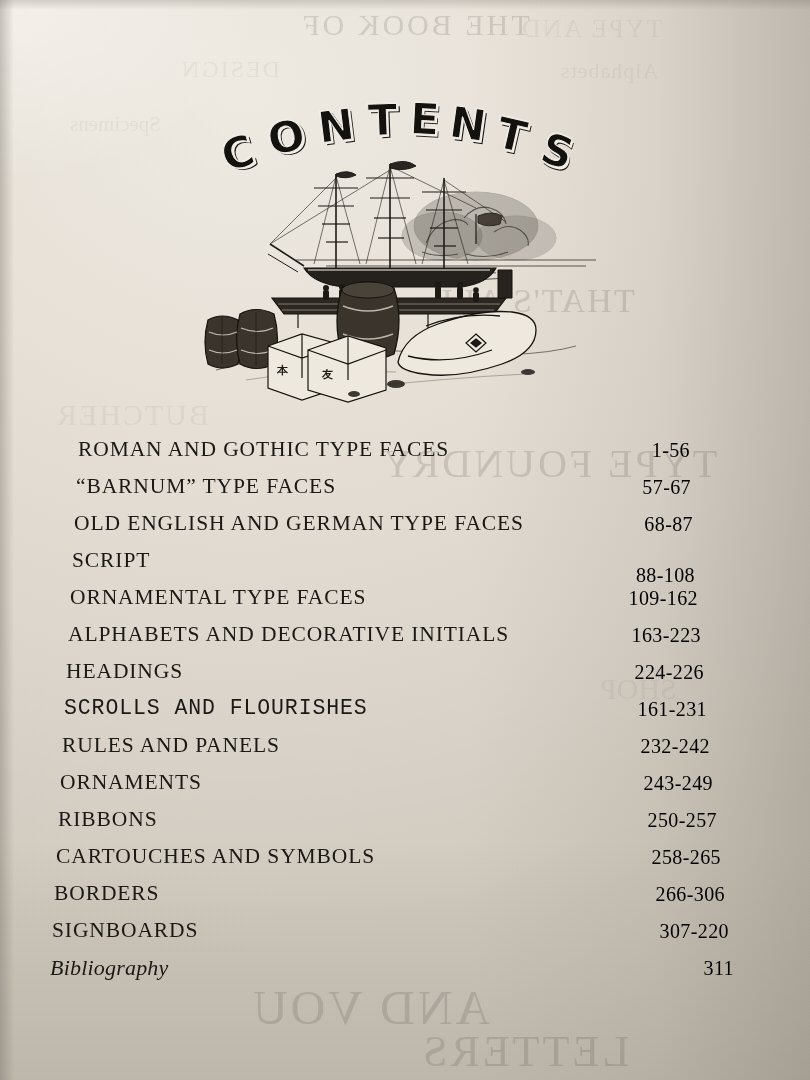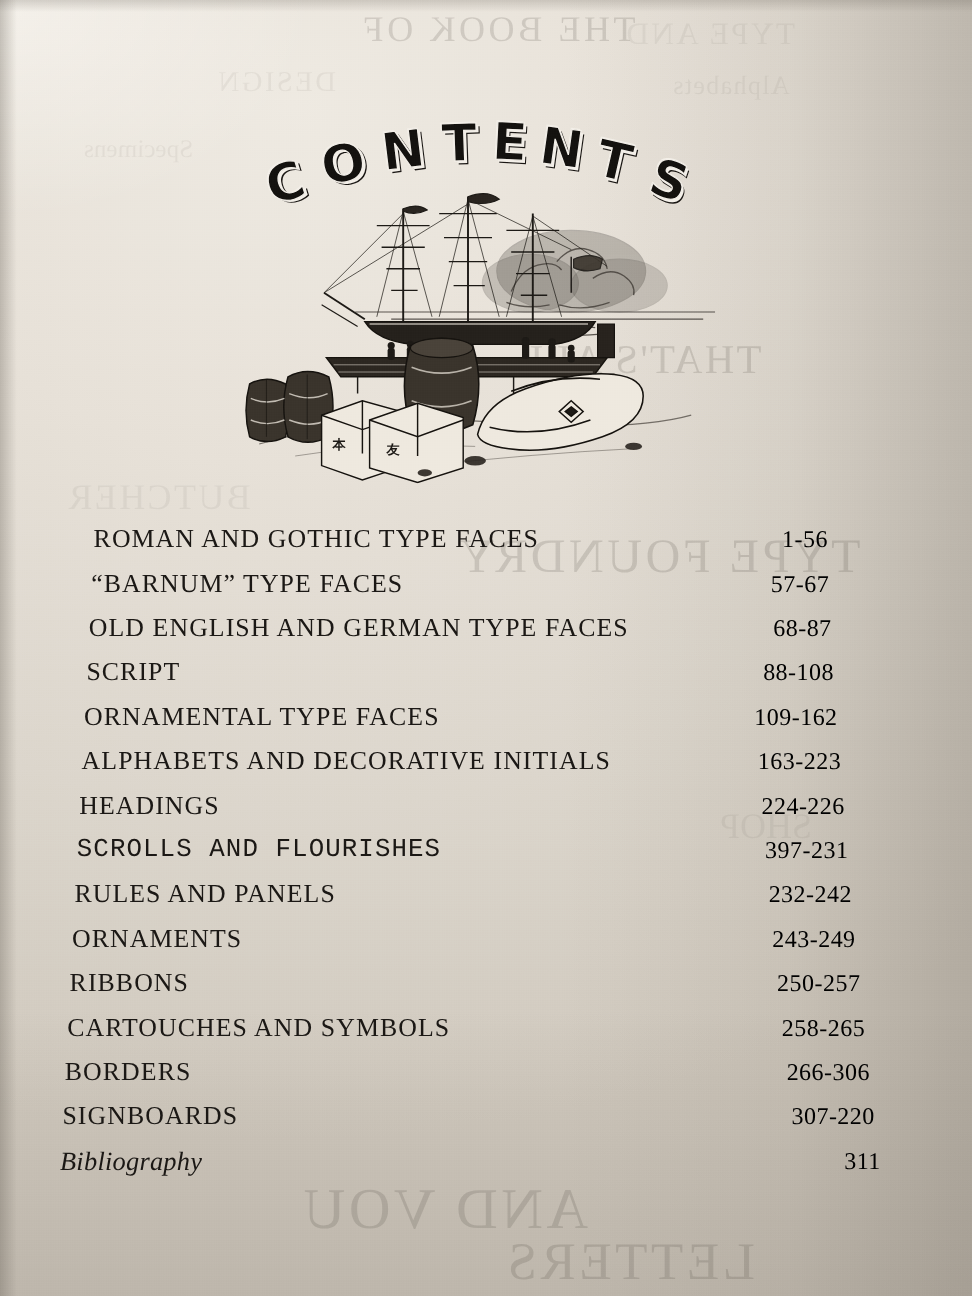--- a/index.html
+++ b/index.html
@@ -368,41 +368,41 @@
       <span class="toc-page" style="left:601px; top:2px; width:90px;">57-67</span>
     </div>
 
     <div class="toc-row">
       <span class="toc-title" style="left:74px;  top:0px;">OLD ENGLISH AND GERMAN TYPE FACES</span>
       <span class="toc-page" style="left:603px; top:2px; width:90px;">68-87</span>
     </div>
 
     <div class="toc-row">
       <span class="toc-title" style="left:72px;  top:0px;">SCRIPT</span>
-      <span class="toc-page" style="left:605px; top:2px; width:90px;">88-108</span>
+      <span class="toc-page" style="left:605px; top:16px; width:90px;">88-108</span>
     </div>
 
     <div class="toc-row">
       <span class="toc-title" style="left:70px;  top:0px;">ORNAMENTAL TYPE FACES</span>
       <span class="toc-page" style="left:602px; top:2px; width:96px;">109-162</span>
     </div>
 
     <div class="toc-row">
       <span class="toc-title" style="left:68px;  top:0px;">ALPHABETS AND DECORATIVE INITIALS</span>
       <span class="toc-page" style="left:605px; top:2px; width:96px;">163-223</span>
     </div>
 
     <div class="toc-row">
       <span class="toc-title" style="left:66px;  top:0px;">HEADINGS</span>
       <span class="toc-page" style="left:608px; top:2px; width:96px;">224-226</span>
     </div>
 
     <div class="toc-row">
       <span class="toc-title" style="left:64px;  top:0px;font-family:Liberation Mono, monospace;">SCROLLS AND FLOURISHES</span>
-      <span class="toc-page" style="left:611px; top:2px; width:96px;">397-231</span>
+      <span class="toc-page" style="left:611px; top:2px; width:96px;">161-231</span>
     </div>
 
     <div class="toc-row">
       <span class="toc-title" style="left:62px;  top:0px;">RULES AND PANELS</span>
       <span class="toc-page" style="left:614px; top:2px; width:96px;">232-242</span>
     </div>
 
     <div class="toc-row">
       <span class="toc-title" style="left:60px;  top:0px;">ORNAMENTS</span>
       <span class="toc-page" style="left:617px; top:2px; width:96px;">243-249</span>

